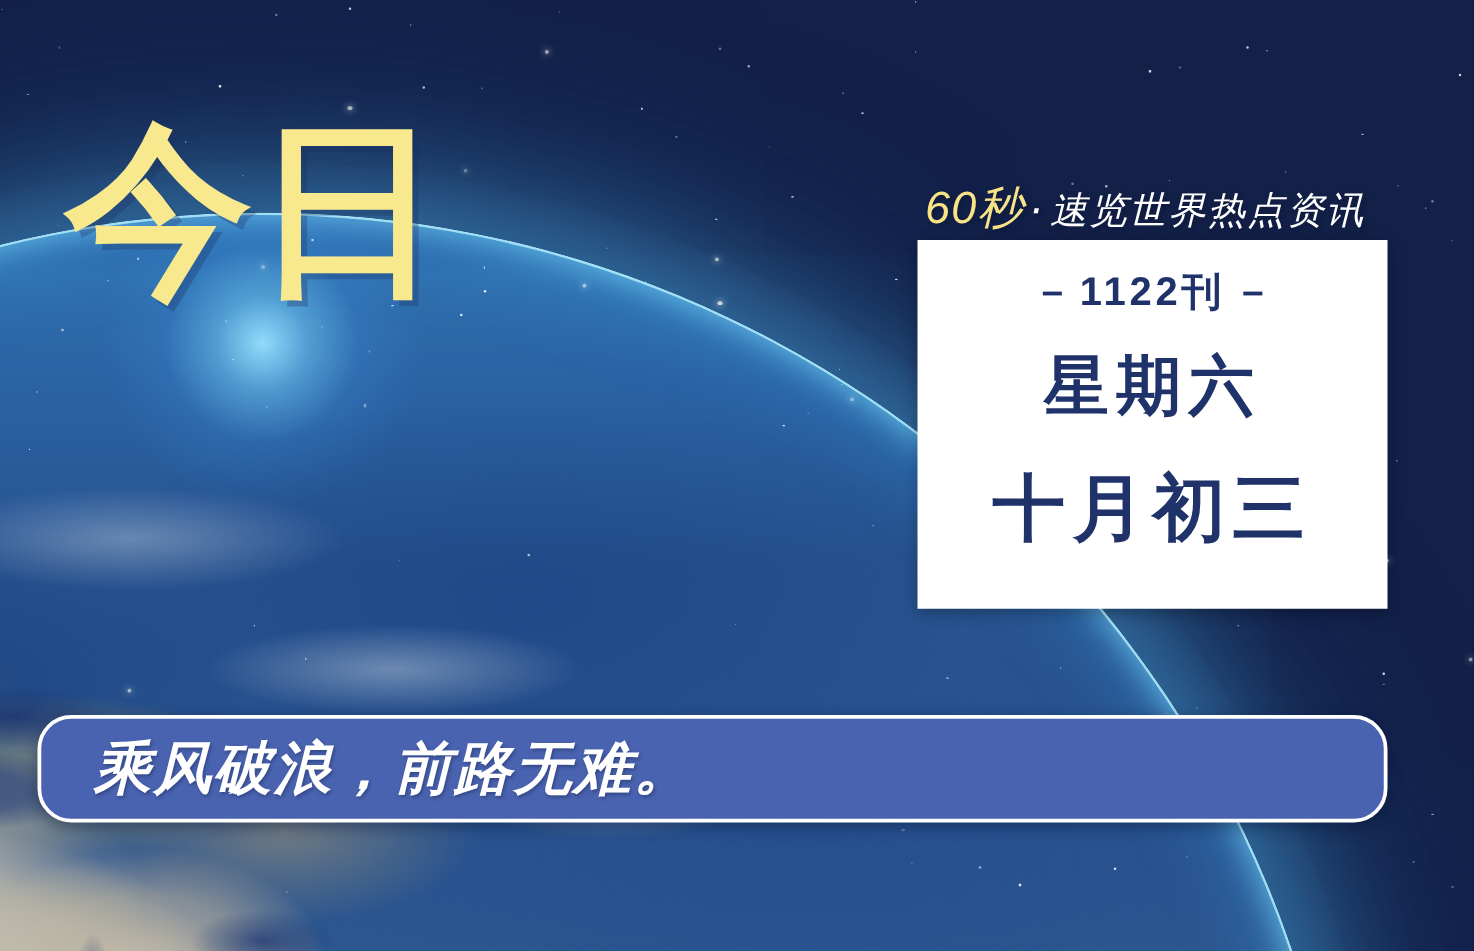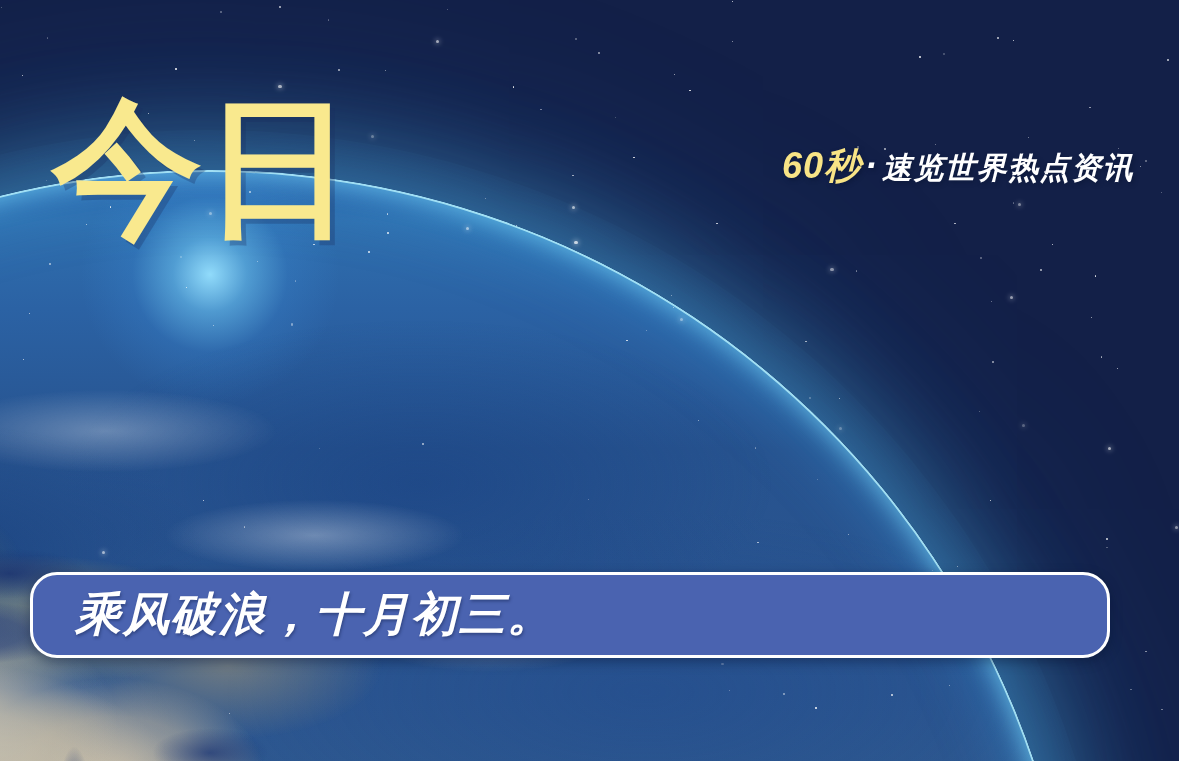--- a/index.html
+++ b/index.html
@@ -122,23 +122,23 @@
     background:#fff;
     color:#1d2f63;
     font-size:25px;font-weight:700;
     padding:7px 17px 8px;
     border-radius:9px;
     letter-spacing:.5px;
     white-space:nowrap;
     box-shadow:0 2px 5px rgba(0,0,0,.22);
   }
   .slogan{
-    position:absolute;left:782px;top:142px;
+    position:absolute;left:740px;top:142px;
     white-space:nowrap;
-    font-size:36px;font-weight:700;font-style:italic;
+    font-size:36px;font-weight:400;font-style:italic;
     letter-spacing:1px;
     text-shadow:2px 2px 4px rgba(10,20,50,.55);
   }
   .sl-y{color:#f8e486;}
   .sl-dot{color:#ffffff;margin:0 4px;}
   .sl-w{color:#ffffff;font-size:30px;letter-spacing:1.5px;}
 
   .card{
     position:absolute;left:734px;top:192px;
     width:376px;height:295px;
@@ -346,18 +346,25 @@
 
   <div class="title">
     <span class="t-line t1">今日</span>
   </div>
 
 
   <div class="slogan">
     <span class="sl-y">60秒</span><span class="sl-dot">·</span><span class="sl-w">速览世界热点资讯</span>
   </div>
 
+  <div class="card">
+    <div class="issue">
+      <span class="dash">－</span><span>1122刊</span><span class="dash">－</span>
+    </div>
+    <div class="weekday">星期六</div>
+    <div class="lunar">十月初三</div>
+  </div>
 
   <div class="quote-bar">
-    <div class="quote-text">乘风破浪，十月初三。</div>
+    <div class="quote-text">乘风破浪，前路无难。</div>
   </div>
 
 </div>
 
 </body></html>

